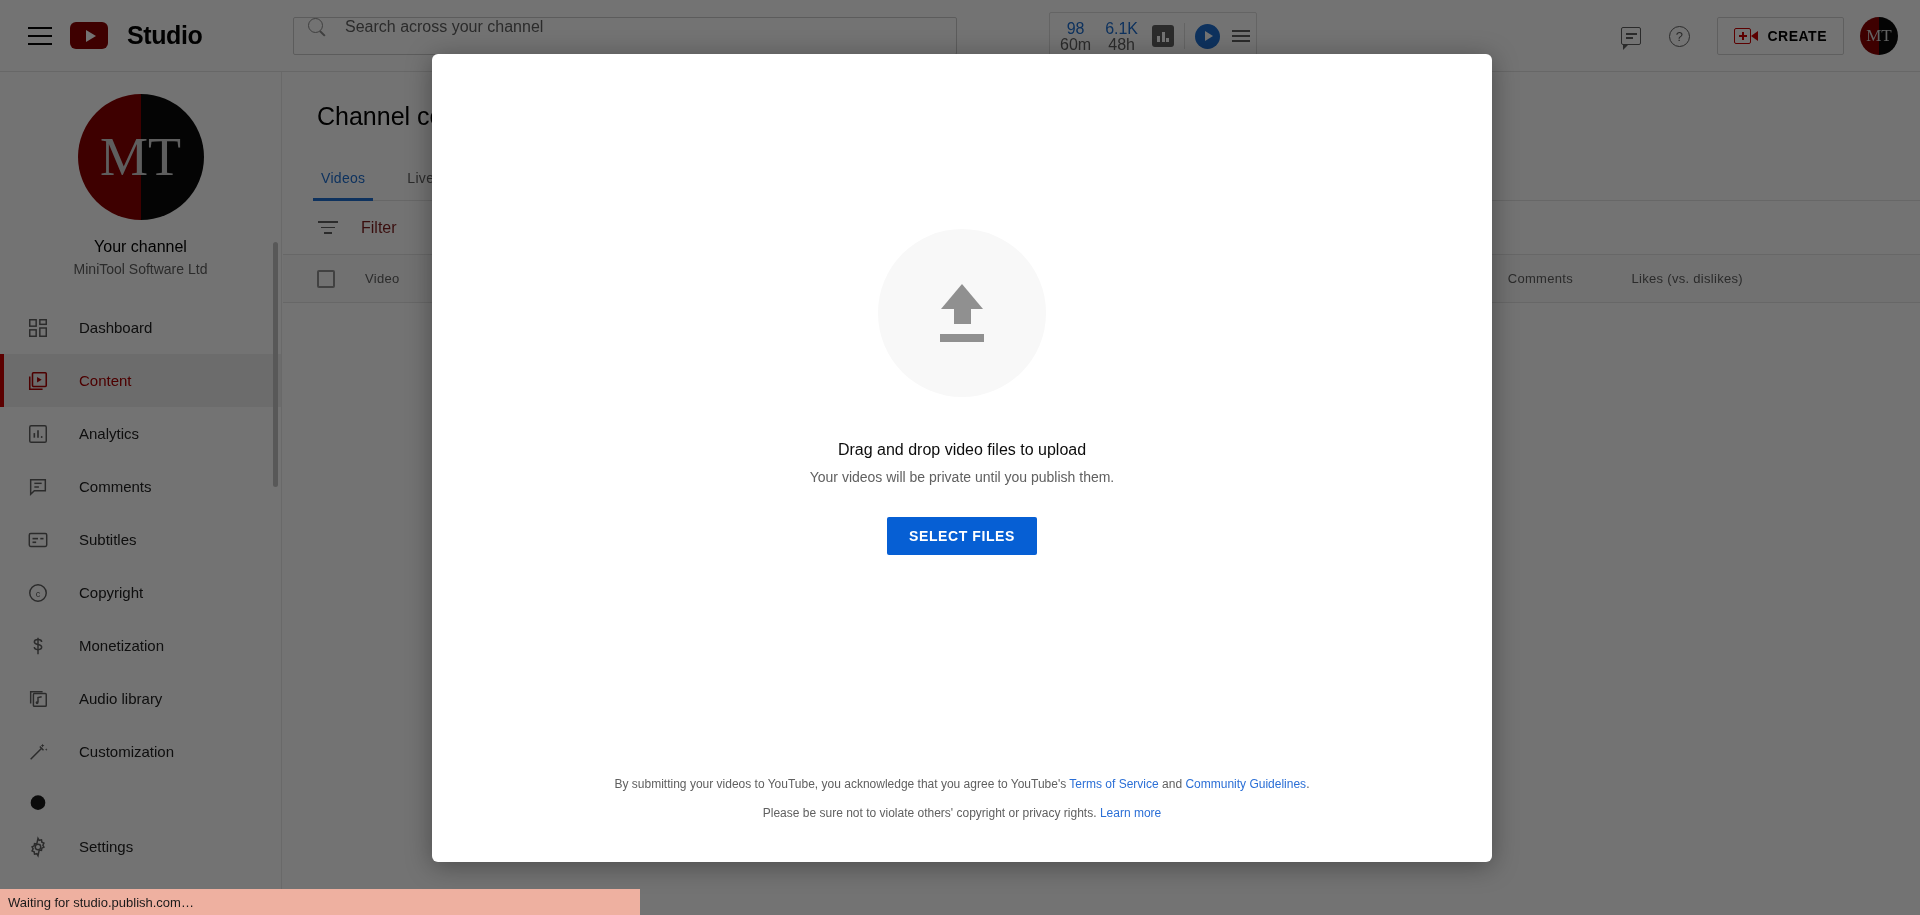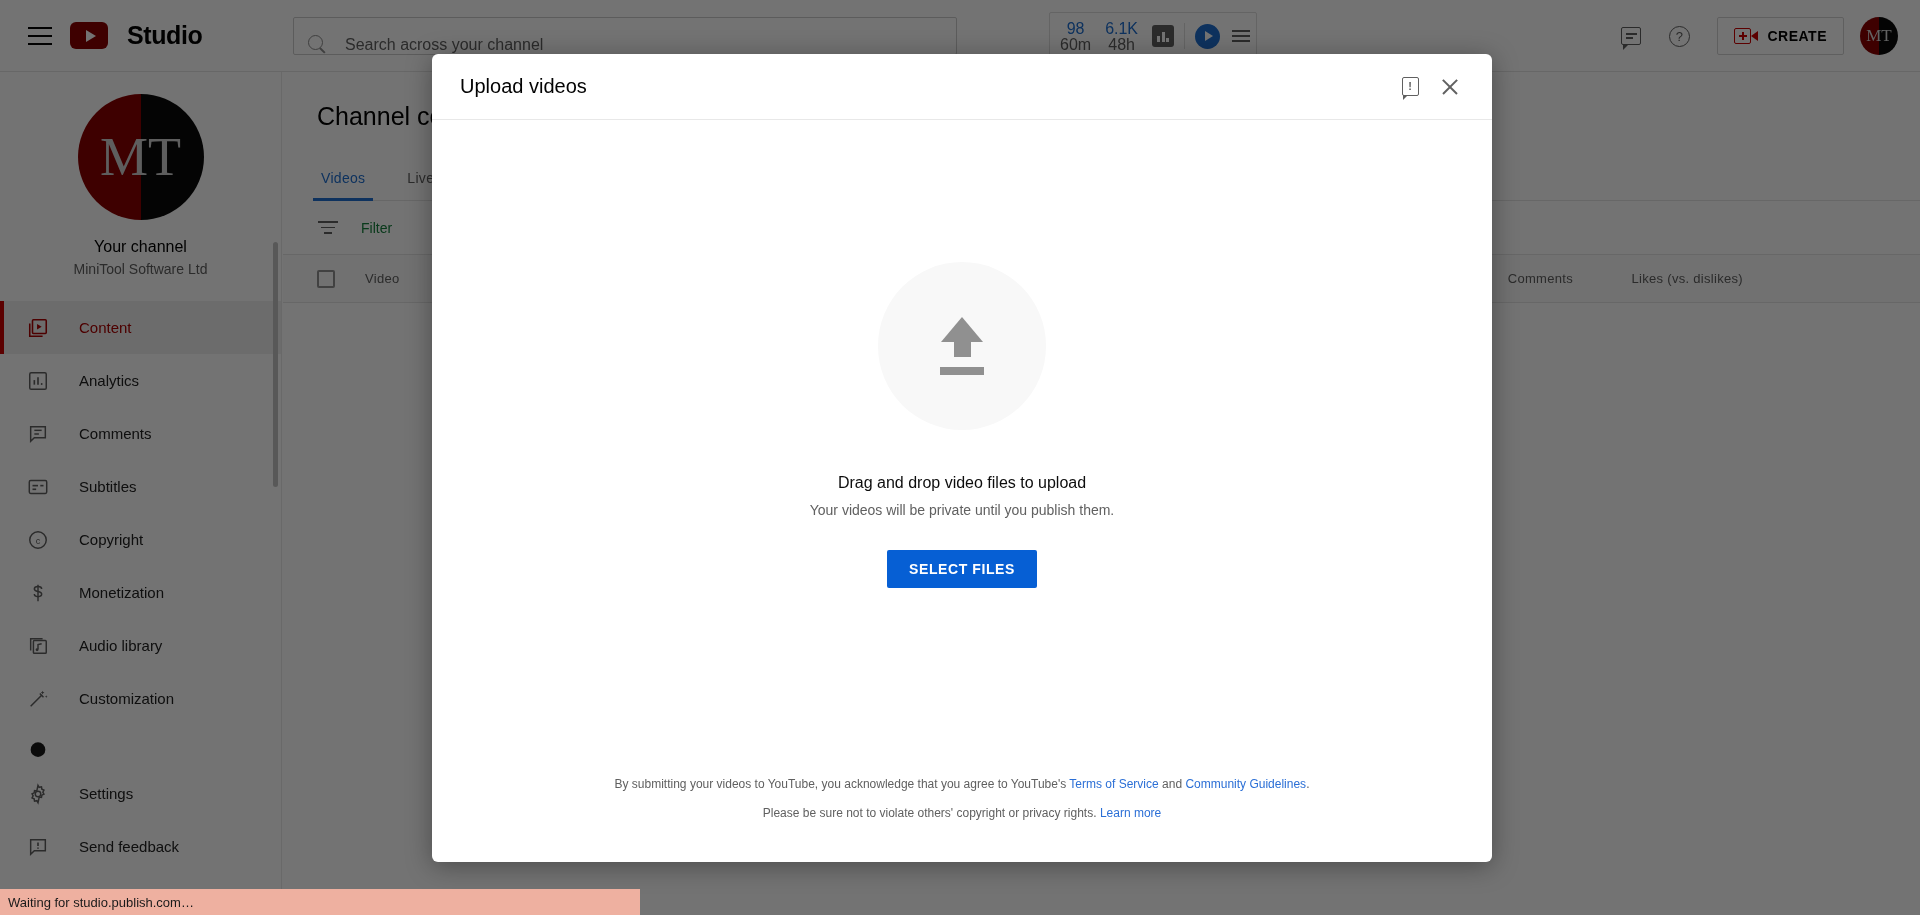--- a/index.html
+++ b/index.html
@@ -46,21 +46,21 @@
     margin-left: 3px;
   }
   .brand-text {
     font-size: 25px; font-weight: 700; color: #030303; letter-spacing: -0.4px;
   }
 
   .searchbox {
     position: absolute; left: 293px; top: 17px;
     width: 664px; height: 38px;
     border: 1px solid #cccccc; border-radius: 2px;
-    display: flex; align-items: flex-end; padding-left: 14px;
+    display: flex; align-items: flex-start; padding-left: 14px;
     background: #ffffff;
   }
   .search-ico { width: 19px; height: 19px; position: relative; flex: none; margin-right: 18px; }
   .search-ico::before {
     content: ""; position: absolute; left: 0; top: 0;
     width: 13px; height: 13px; border: 1.7px solid #8c8c8c; border-radius: 50%;
   }
   .search-ico::after {
     content: ""; position: absolute; left: 11.5px; top: 12px;
     width: 7px; height: 1.7px; background: #8c8c8c; transform: rotate(45deg);
@@ -228,21 +228,21 @@
   }
   .filter-row {
     height: 54px; display: flex; align-items: center; padding-left: 34px;
     border-bottom: 1px solid #e5e5e5;
   }
   .filter-ico { width: 22px; margin-right: 22px; display: flex; flex-direction: column; gap: 4px; align-items: center;}
   .filter-ico span { display: block; height: 1.6px; background: #606060; }
   .filter-ico span:nth-child(1){ width: 20px; }
   .filter-ico span:nth-child(2){ width: 14px; }
   .filter-ico span:nth-child(3){ width: 8px; }
-  .filter-lab { font-size: 14px; color: #15803d; }
+  .filter-lab { font-size: 16px; color: #7f1d1d; }
 
   .thead {
     height: 48px; display: flex; align-items: center; padding-left: 34px;
     border-bottom: 1px solid #e5e5e5; background: #fafafa;
   }
   .chk {
     width: 18px; height: 18px; border: 2px solid #909090; border-radius: 2px;
     margin-right: 30px; flex: none;
   }
   .th { font-size: 13px; color: #606060; letter-spacing: 0.3px; }
@@ -411,20 +411,31 @@
         <div class="lbl">
             <span>M</span>
             <span>T</span>
           </div>
       </div>
       <div class="ch-title">Your channel</div>
       <div class="ch-sub">MiniTool Software Ltd</div>
     </div>
 
     <div class="nav">
+      <div class="nav-item">
+        <div class="nav-ico">
+          <svg width="22" height="22" viewBox="0 0 24 24" fill="none" stroke="#606060" stroke-width="1.6">
+            <rect x="3" y="3" width="7" height="7"></rect>
+              <rect x="14" y="3" width="7" height="5"></rect>
+            <rect x="14" y="12" width="7" height="9"></rect>
+              <rect x="3" y="14" width="7" height="7"></rect>
+          </svg>
+        </div>
+        <div class="nav-lab">Dashboard</div>
+      </div>
 
       <div class="nav-item active">
         <div class="nav-ico">
           <svg width="22" height="22" viewBox="0 0 24 24" fill="none" stroke="#aa0000" stroke-width="1.7">
             <rect x="6" y="3" width="15" height="15" rx="1"></rect>
             <path d="M3 7v14h14" stroke="#aa0000"></path>
             <polygon points="11,7.5 11,13.5 16,10.5" fill="#aa0000" stroke="none"></polygon>
           </svg>
         </div>
         <div class="nav-lab">Content</div>
@@ -567,29 +578,20 @@
       <div class="th" style="width:150px">Date</div>
       <div class="th right">Views</div>
       <div class="th right">Comments</div>
       <div class="th right" style="width:170px">Likes (vs. dislikes)</div>
     </div>
   </div>
 
   <div class="overlay"></div>
 
   <div class="modal">
-    <div class="modal-head">
-      <div class="modal-title">Upload videos</div>
-      <div class="m-ic">
-        <div class="mfb-ico">!</div>
-      </div>
-      <div class="m-ic">
-        <div class="x-ico"></div>
-      </div>
-    </div>
 
     <div class="modal-body">
       <div class="upload-circle">
         <div class="up-arrow"></div>
         <div class="up-stem"></div>
         <div class="up-base"></div>
       </div>
       <div class="dd-main">Drag and drop video files to upload</div>
       <div class="dd-sub">Your videos will be private until you publish them.</div>
       <button class="select-files">SELECT FILES</button>

